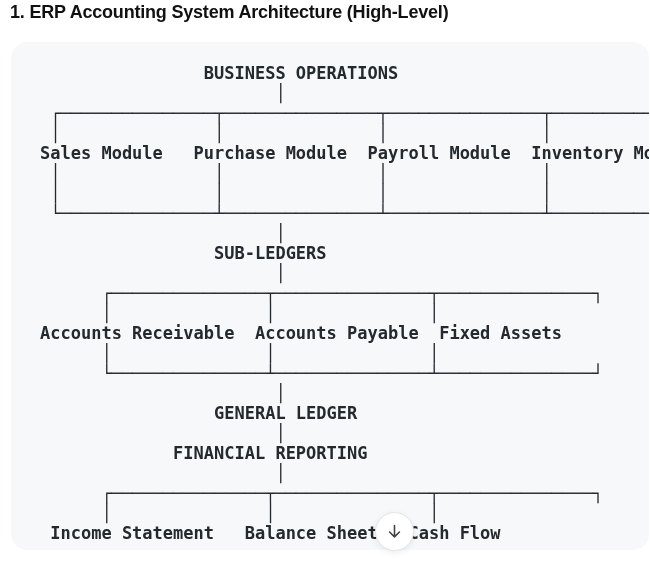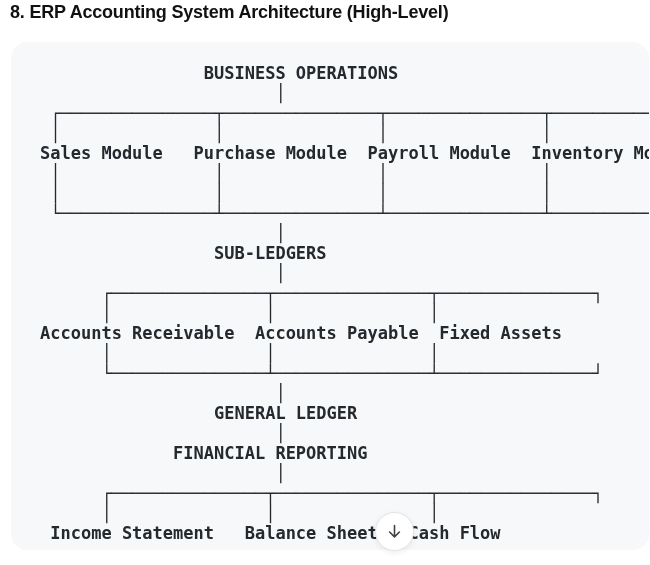--- a/index.html
+++ b/index.html
@@ -57,21 +57,21 @@
     display: flex;
     align-items: center;
     justify-content: center;
     cursor: pointer;
   }
   .scroll-btn svg { display: block; }
 </style>
 </head>
 <body>
 
-<h1 class="page-title">8. ERP Accounting System Architecture (High-Level)</h1>
+<h1 class="page-title">1. ERP Accounting System Architecture (High-Level)</h1>
 
 <div class="code-block" style="background: rgb(246, 248, 250);">
   <pre class="ascii" style="color: rgb(36, 41, 46);">                BUSINESS OPERATIONS
                        │
  ┌───────────────┬───────────────┬───────────────┬───────────────┐
  │               │               │               │
 Sales Module   Purchase Module  Payroll Module  Inventory Module
  │               │               │               │
  │               │               │               │
  └───────────────┴───────────────┴───────────────┴───────────────┘

